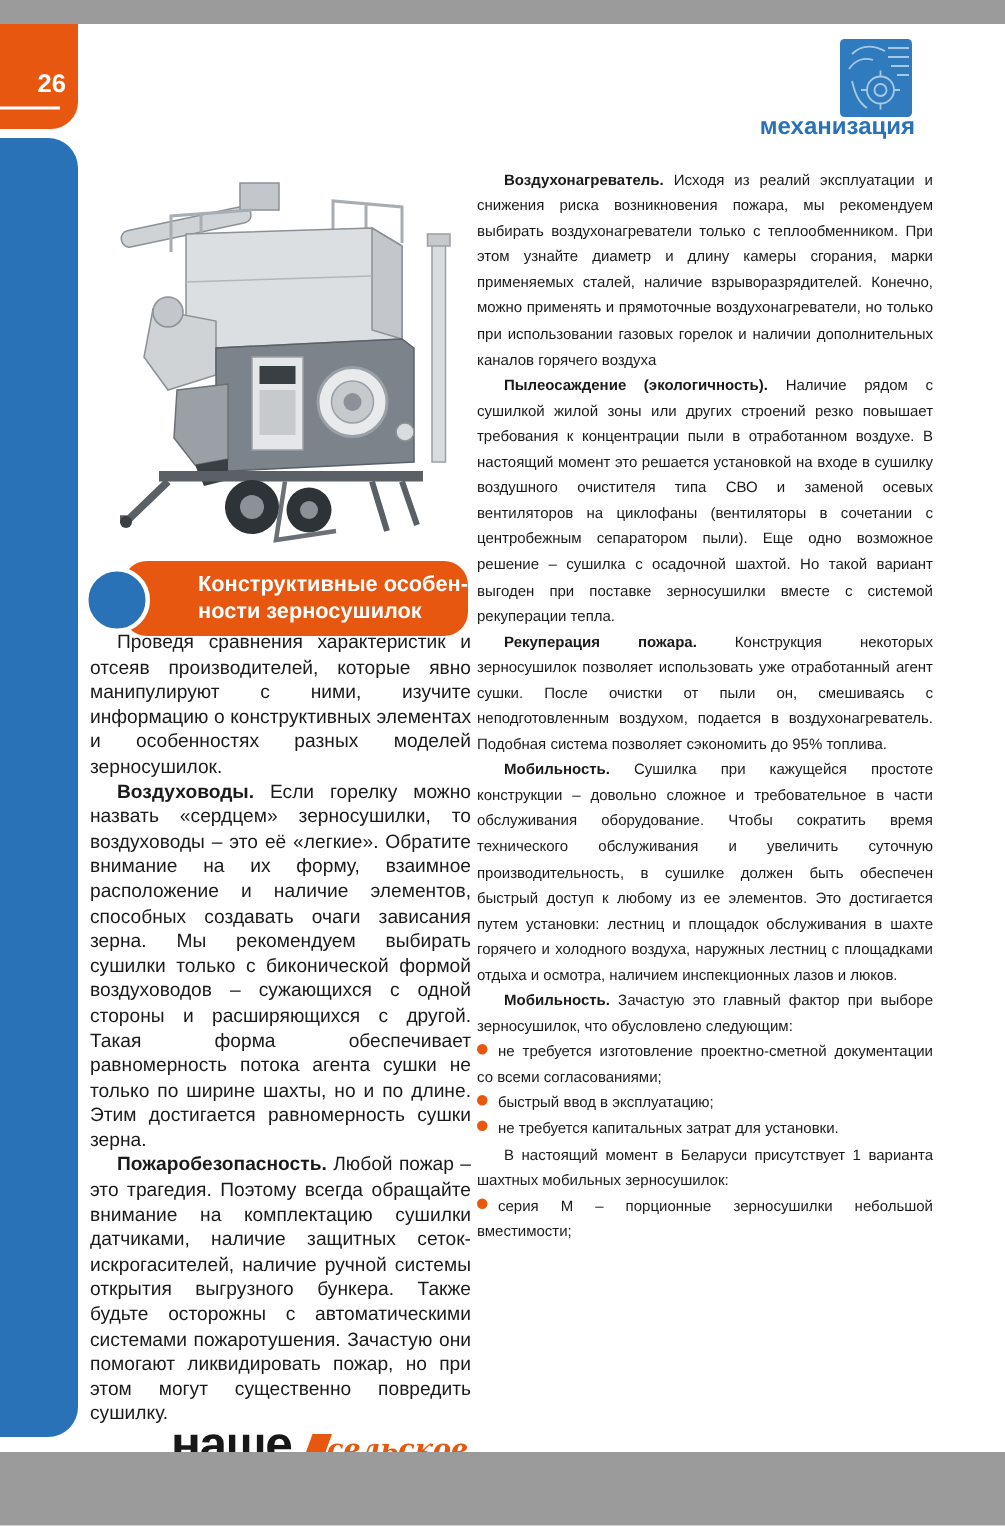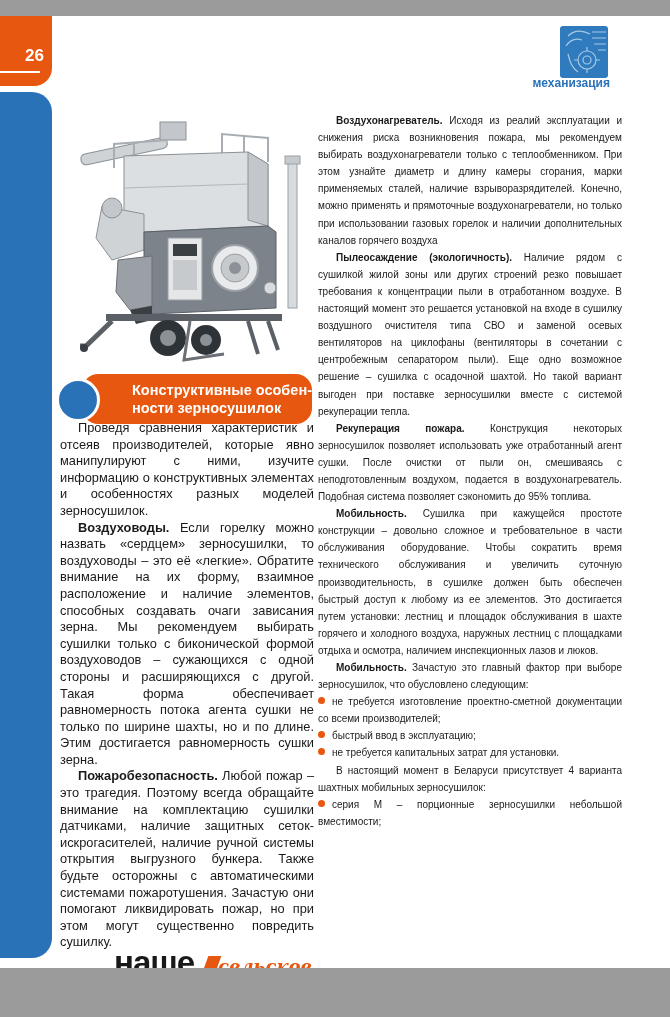--- a/index.html
+++ b/index.html
@@ -34,21 +34,21 @@
   .rail-bottom .issue-line{
     position:absolute;left:0;top:29px;width:44px;height:2px;background:#fff;
   }
   .rail-bottom .issue-year{
     position:absolute;right:9px;top:32px;color:#fff;font-weight:bold;font-size:12px;
   }
   
   .section-icon{position:absolute;left:560px;top:10px;}
   .section-label{
     position:absolute;left:420px;top:60px;width:190px;text-align:right;
-    color:#2a72b8;font-weight:bold;font-size:12px;
+    color:#2a72b8;font-weight:bold;font-size:16px;
   }
   
   .photo{position:absolute;left:72px;top:94px;width:243px;height:258px;}
   .badge{position:absolute;left:56px;top:358px;width:256px;height:50px;}
   .badge .pill{
     position:absolute;left:26px;top:0;right:0;height:50px;
     background:#e8570f;border-radius:16px;
   }
   .badge .pill-text{
     position:absolute;left:50px;top:8px;color:#fff;font-weight:bold;
@@ -200,25 +200,25 @@
       <span>Исходя из реалий эксплуатации и снижения риска возникновения пожара, мы рекомендуем выбирать воздухонагреватели только с теплообменником. При этом узнайте диаметр и длину камеры сгорания, марки применяемых сталей, наличие взрыворазрядителей. Конечно, можно применять и прямоточные воздухонагреватели, но только при использовании газовых горелок и наличии дополнительных каналов горячего воздуха</span></p>
     <p><span class="lead">Пылеосаждение (экологичность).</span>
       <span>Наличие рядом с сушилкой жилой зоны или других строений резко повышает требования к концентрации пыли в отработанном воздухе. В настоящий момент это решается установкой на входе в сушилку воздушного очистителя типа СВО и заменой осевых вентиляторов на циклофаны (вентиляторы в сочетании с центробежным сепаратором пыли). Еще одно возможное решение – сушилка с осадочной шахтой. Но такой вариант выгоден при поставке зерносушилки вместе с системой рекуперации тепла.</span></p>
     <p><span class="lead">Рекуперация пожара.</span>
       <span>Конструкция некоторых зерносушилок позволяет использовать уже отработанный агент сушки. После очистки от пыли он, смешиваясь с неподготовленным воздухом, подается в воздухонагреватель. Подобная система позволяет сэкономить до 95% топлива.</span></p>
     <p><span class="lead">Мобильность.</span>
       <span>Сушилка при кажущейся простоте конструкции – довольно сложное и требовательное в части обслуживания оборудование. Чтобы сократить время технического обслуживания и увеличить суточную производительность, в сушилке должен быть обеспечен быстрый доступ к любому из ее элементов. Это достигается путем установки: лестниц и площадок обслуживания в шахте горячего и холодного воздуха, наружных лестниц с площадками отдыха и осмотра, наличием инспекционных лазов и люков.</span></p>
     <p><span class="lead">Мобильность.</span>
       <span>Зачастую это главный фактор при выборе зерносушилок, что обусловлено следующим:</span></p>
 
-    <p class="bullet"><span class="dot"></span><span>не требуется изготовление проектно-сметной документации со всеми производителей;</span></p>
+    <p class="bullet"><span class="dot"></span><span>не требуется изготовление проектно-сметной документации со всеми согласованиями;</span></p>
     <p class="bullet"><span class="dot"></span><span>быстрый ввод в эксплуатацию;</span></p>
     <p class="bullet"><span class="dot"></span><span>не требуется капитальных затрат для установки.</span></p>
 
-    <p><span>В настоящий момент в Беларуси присутствует 4 варианта шахтных мобильных зерносушилок:</span></p>
+    <p><span>В настоящий момент в Беларуси присутствует 1 варианта шахтных мобильных зерносушилок:</span></p>
 
     <p class="bullet"><span class="dot"></span><span>серия М – порционные зерносушилки небольшой вместимости;</span></p>
 
   </div>
 
   <div class="logo">
     <span class="logo-nashe">наше</span>
     <span class="logo-flag"></span>
     <span class="logo-selskoe">сельское</span>
     <span class="logo-hoz">ХОЗЯЙСТВО</span>

